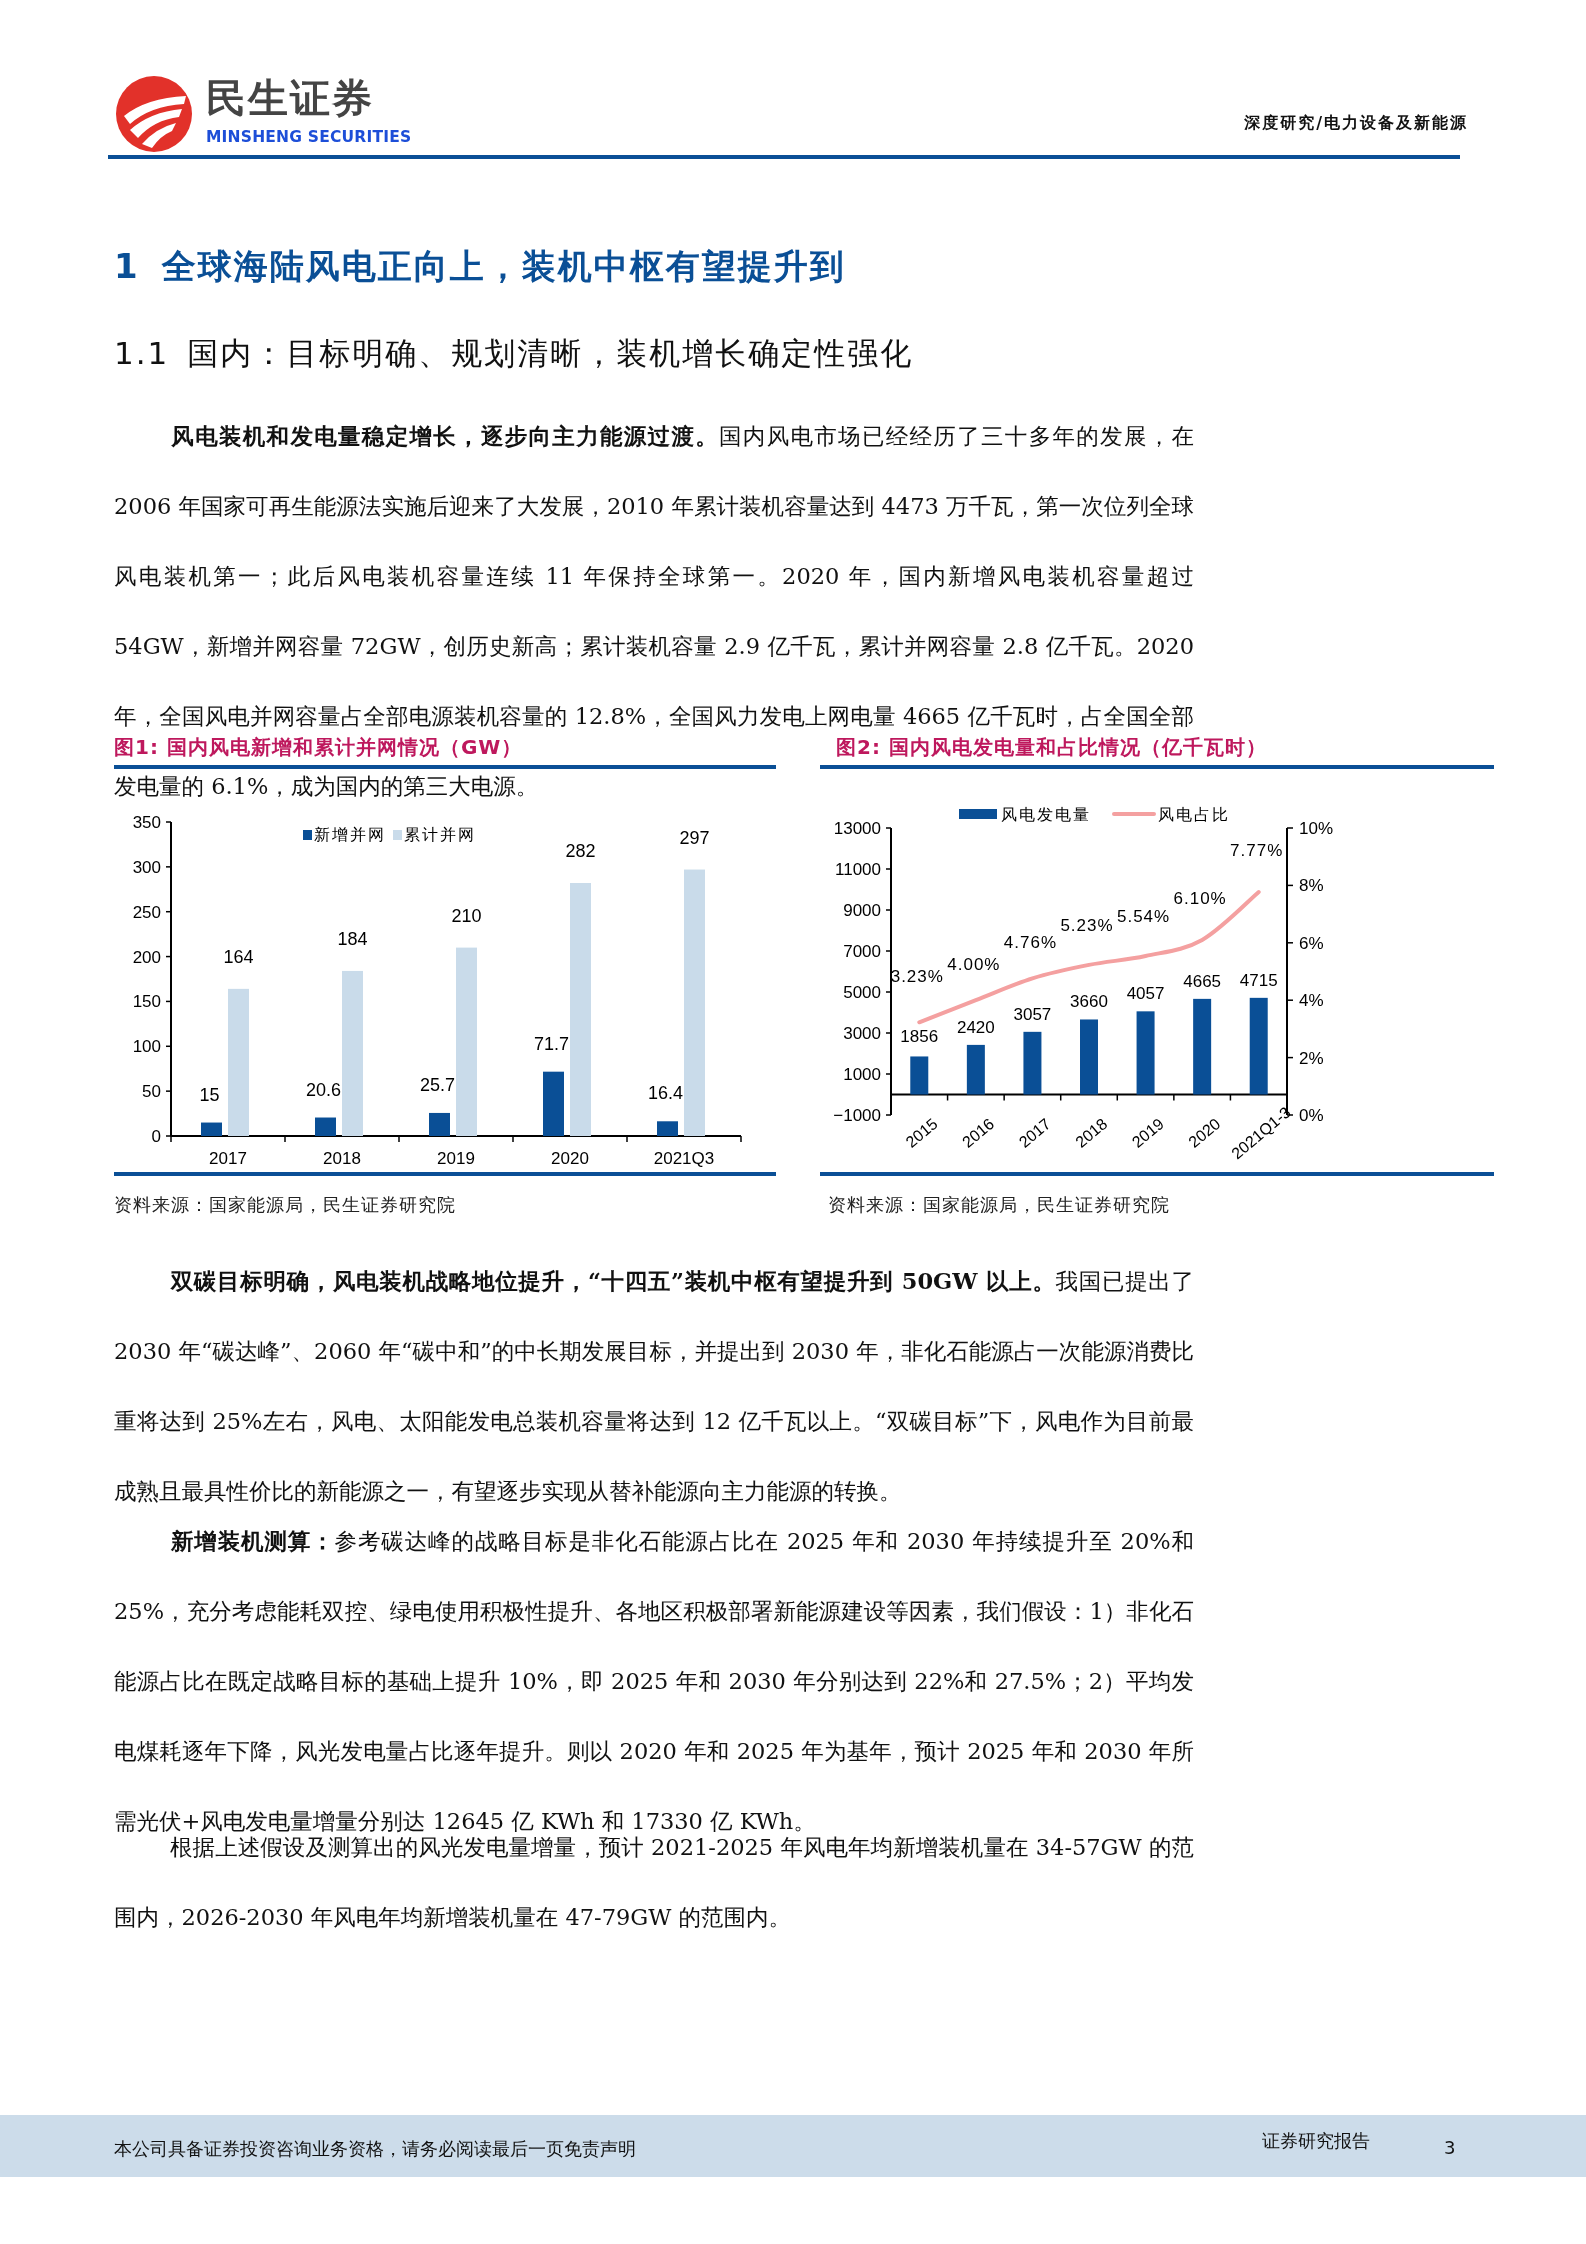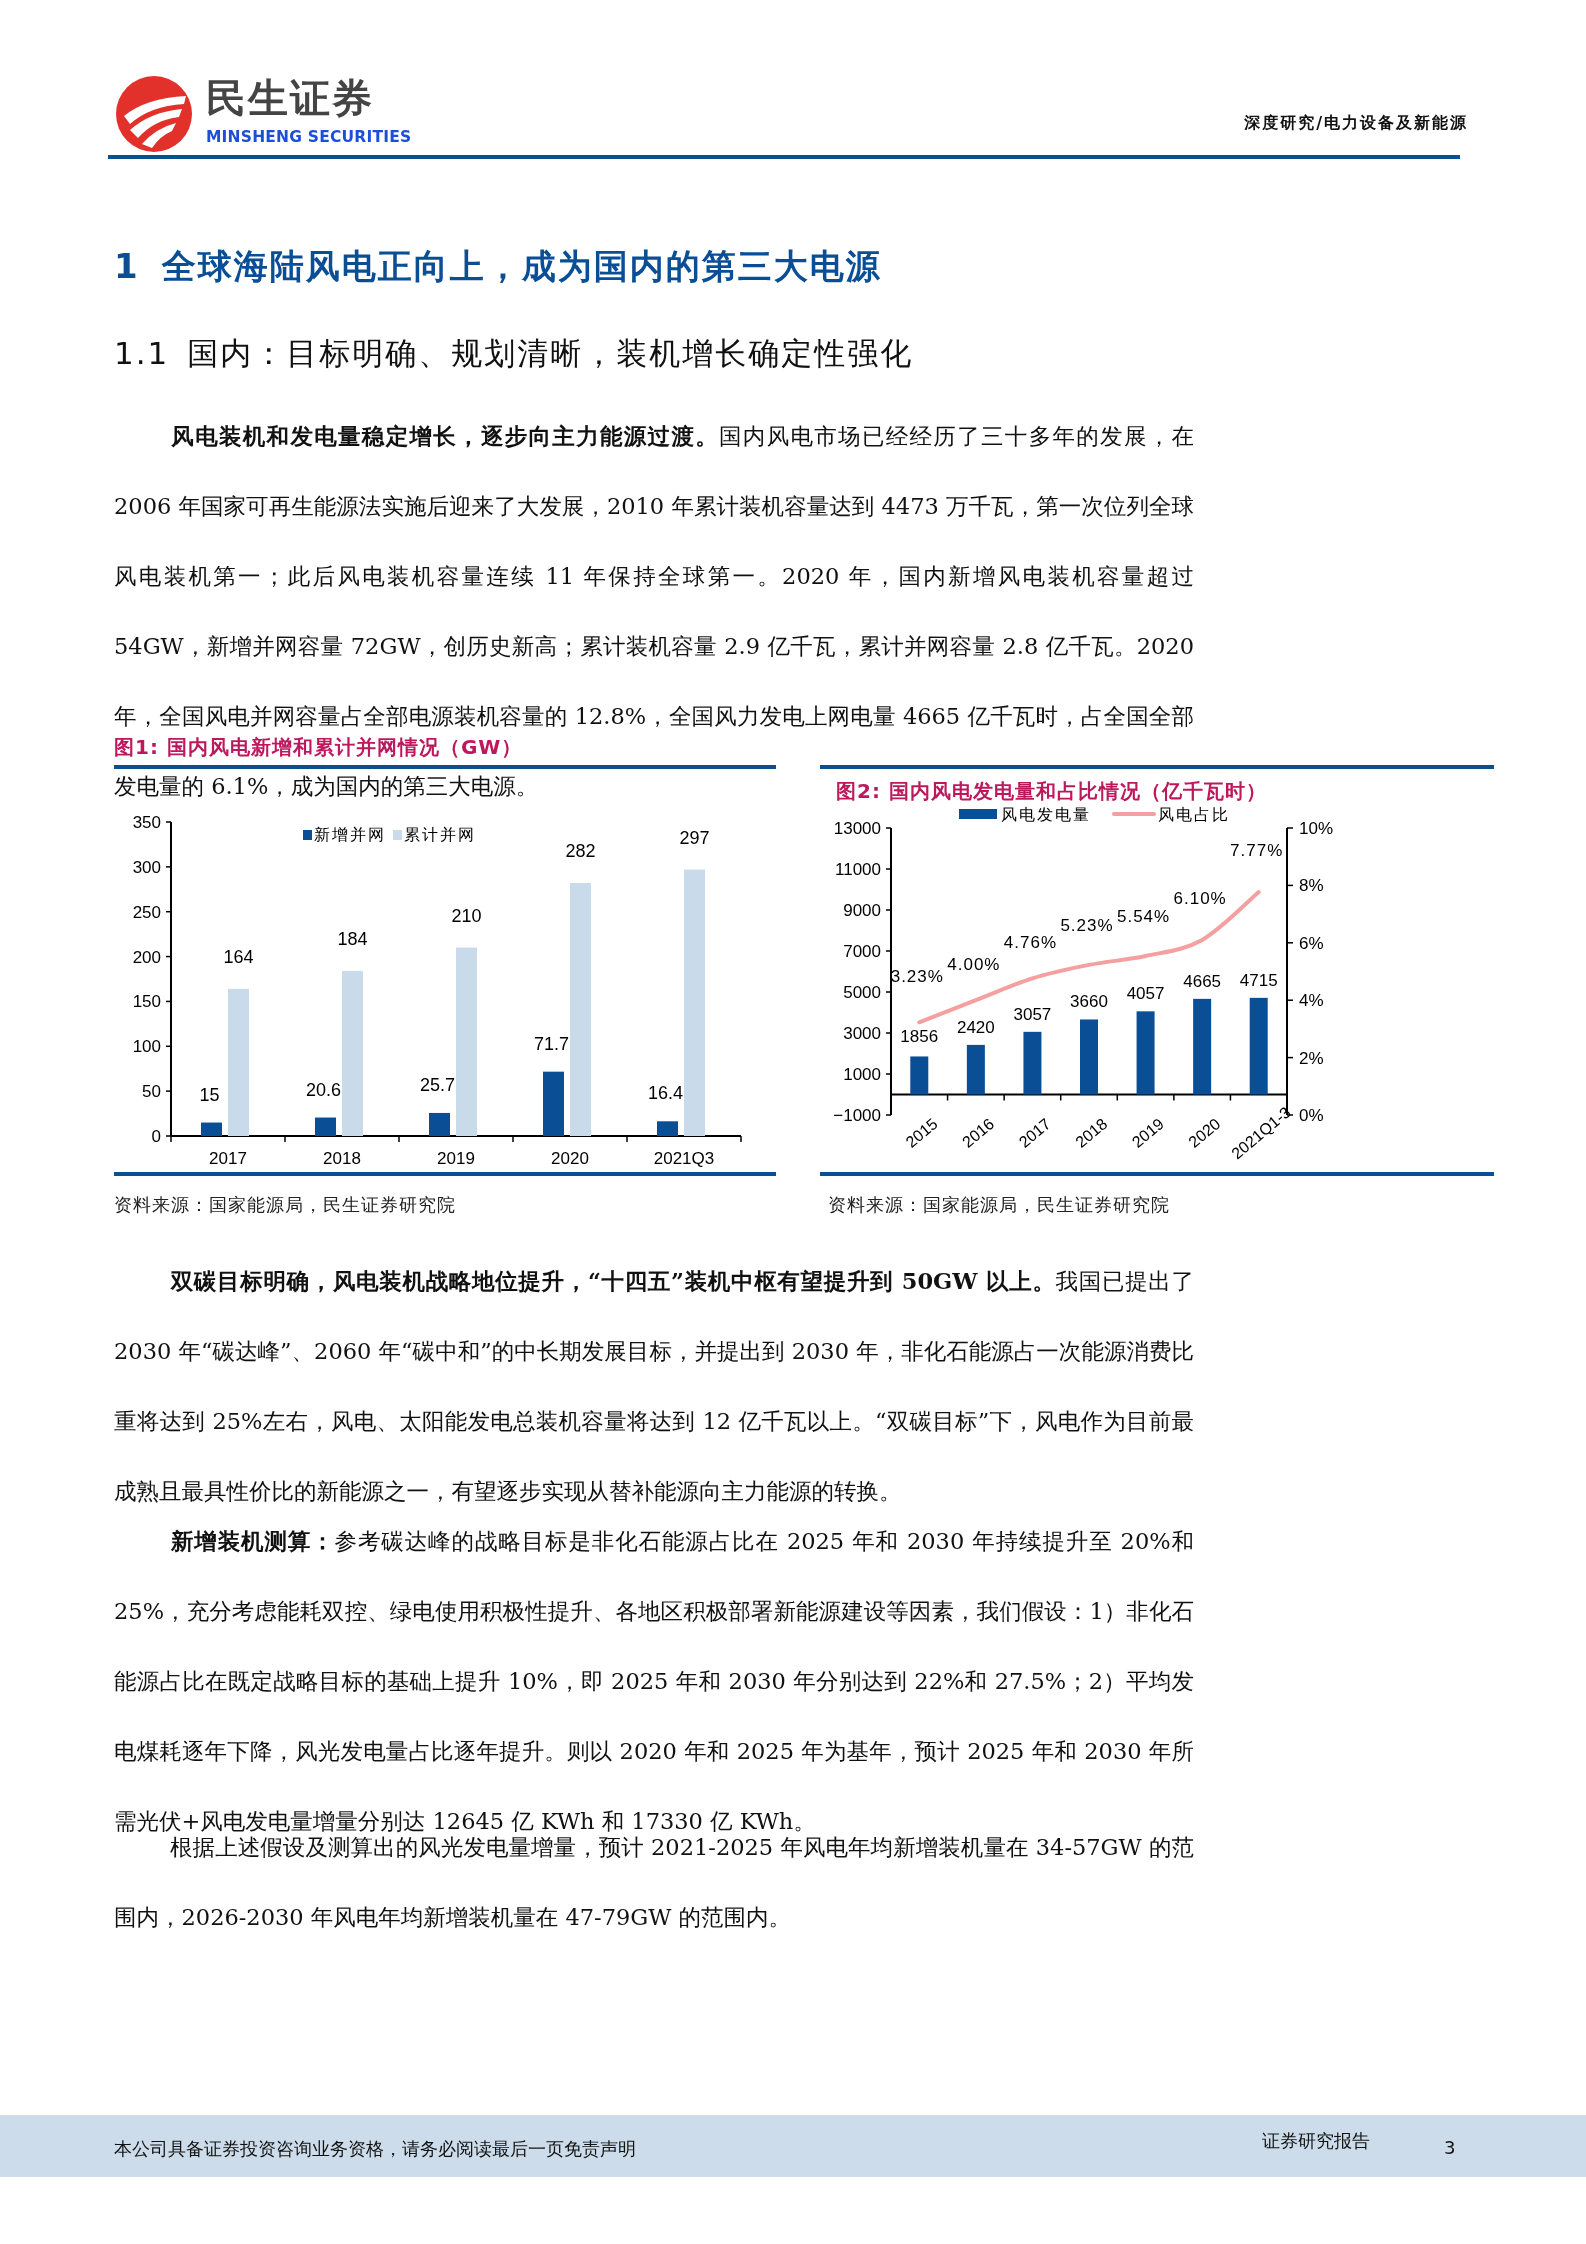--- a/index.html
+++ b/index.html
@@ -50,21 +50,21 @@
       <path d="M26 68 Q40 52 60 47 L56 55 Q44 60 36 72 Z" fill="#fff"></path>
     </svg>
   </div>
   <div class="logo-cn">民生证券</div>
   <div class="logo-en">MINSHENG SECURITIES</div>
 </div>
 <div class="header-right">深度研究/电力设备及新能源</div>
 <div class="header-rule"></div>
 
 <div class="h1">
-  <span class="num">1</span><span>全球海陆风电正向上，成为国内的第三大电源</span>
+  <span class="num">1</span><span>全球海陆风电正向上，装机中枢有望提升到</span>
 </div>
 <div class="h2">
   <span class="num">1.1</span><span>国内：目标明确、规划清晰，装机增长确定性强化</span>
 </div>
 
 <div class="para" style="top:401px;">
   <span class="indent"></span><span class="lead">风电装机和发电量稳定增长，逐步向主力能源过渡。</span><span>国内风电市场已经经历了三十多年的发展，在 2006 年国家可再生能源法实施后迎来了大发展，2010 年累计装机容量达到 4473 万千瓦，第一次位列全球风电装机第一；此后风电装机容量连续 11 年保持全球第一。2020 年，国内新增风电装机容量超过 54GW，新增并网容量 72GW，创历史新高；累计装机容量 2.9 亿千瓦，累计并网容量 2.8 亿千瓦。2020 年，全国风电并网容量占全部电源装机容量的 12.8%，全国风力发电上网电量 4665 亿千瓦时，占全国全部发电量的 6.1%，成为国内的第三大电源。</span>
 </div>
 
 <div class="fig-title" style="left:114px; top:734px;">图1: 国内风电新增和累计并网情况（GW）</div>
@@ -123,21 +123,21 @@
       <text x="580.5" y="53.54857142857145" text-anchor="middle" font-size="18" fill="#000">297</text>
       <rect x="189" y="40" width="9" height="10" fill="#0a4f96"></rect>
       <text x="200" y="50" font-size="16" fill="#000" letter-spacing="2">新增并网</text>
       <rect x="279" y="40" width="9" height="10" fill="#c9dbea"></rect>
       <text x="290" y="50" font-size="16" fill="#000" letter-spacing="2">累计并网</text>
     </svg>
 </div>
 <div class="fig-rule" style="left:114px; top:1172px; width:662px;"></div>
 <div class="fig-source" style="left:114px; top:1193px;">资料来源：国家能源局，民生证券研究院</div>
 
-<div class="fig-title" style="left:836px; top:734px;margin-top:44px;">图2: 国内风电发电量和占比情况（亿千瓦时）</div>
+<div class="fig-title" style="left:836px; top:734px;">图2: 国内风电发电量和占比情况（亿千瓦时）</div>
 <div class="fig-rule" style="left:820px; top:765px; width:674px;"></div>
 
 <div class="chart" style="left:820px; top:790px; width:674px; height:385px;">
   <svg id="chart2" width="674" height="385">
       <line x1="71" y1="38" x2="71" y2="325" stroke="#000" stroke-width="2"></line>
       <line x1="467" y1="38" x2="467" y2="325" stroke="#000" stroke-width="2"></line>
       <line x1="71" y1="304.5" x2="467" y2="304.5" stroke="#000" stroke-width="2"></line>
       <line x1="66" y1="325" x2="71" y2="325" stroke="#000" stroke-width="1.5"></line>
       <text x="61" y="331" text-anchor="end" font-size="17" fill="#000">−1000</text>
       <line x1="66" y1="284" x2="71" y2="284" stroke="#000" stroke-width="1.5"></line>

